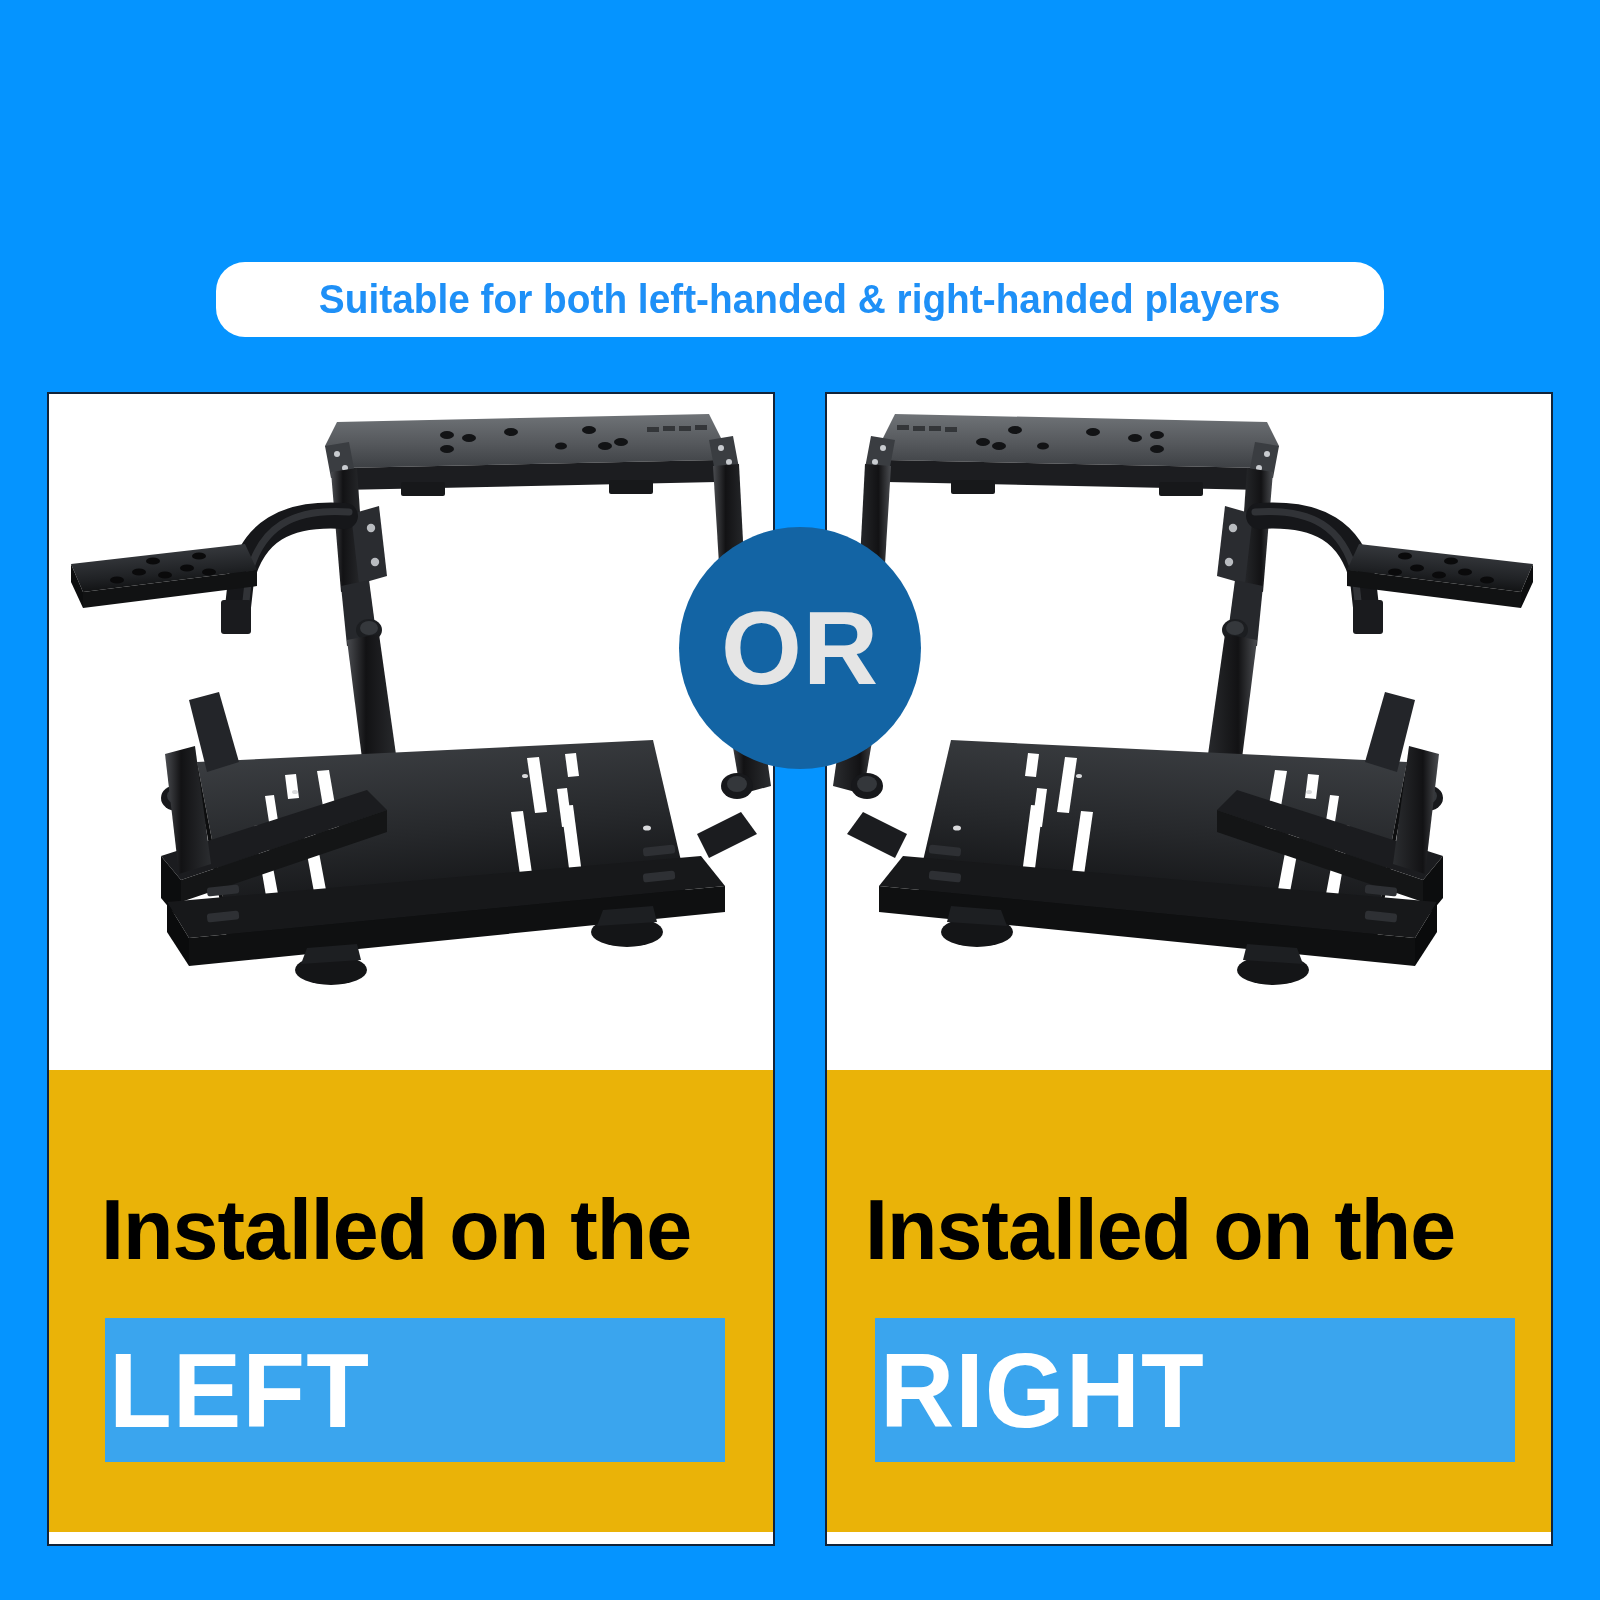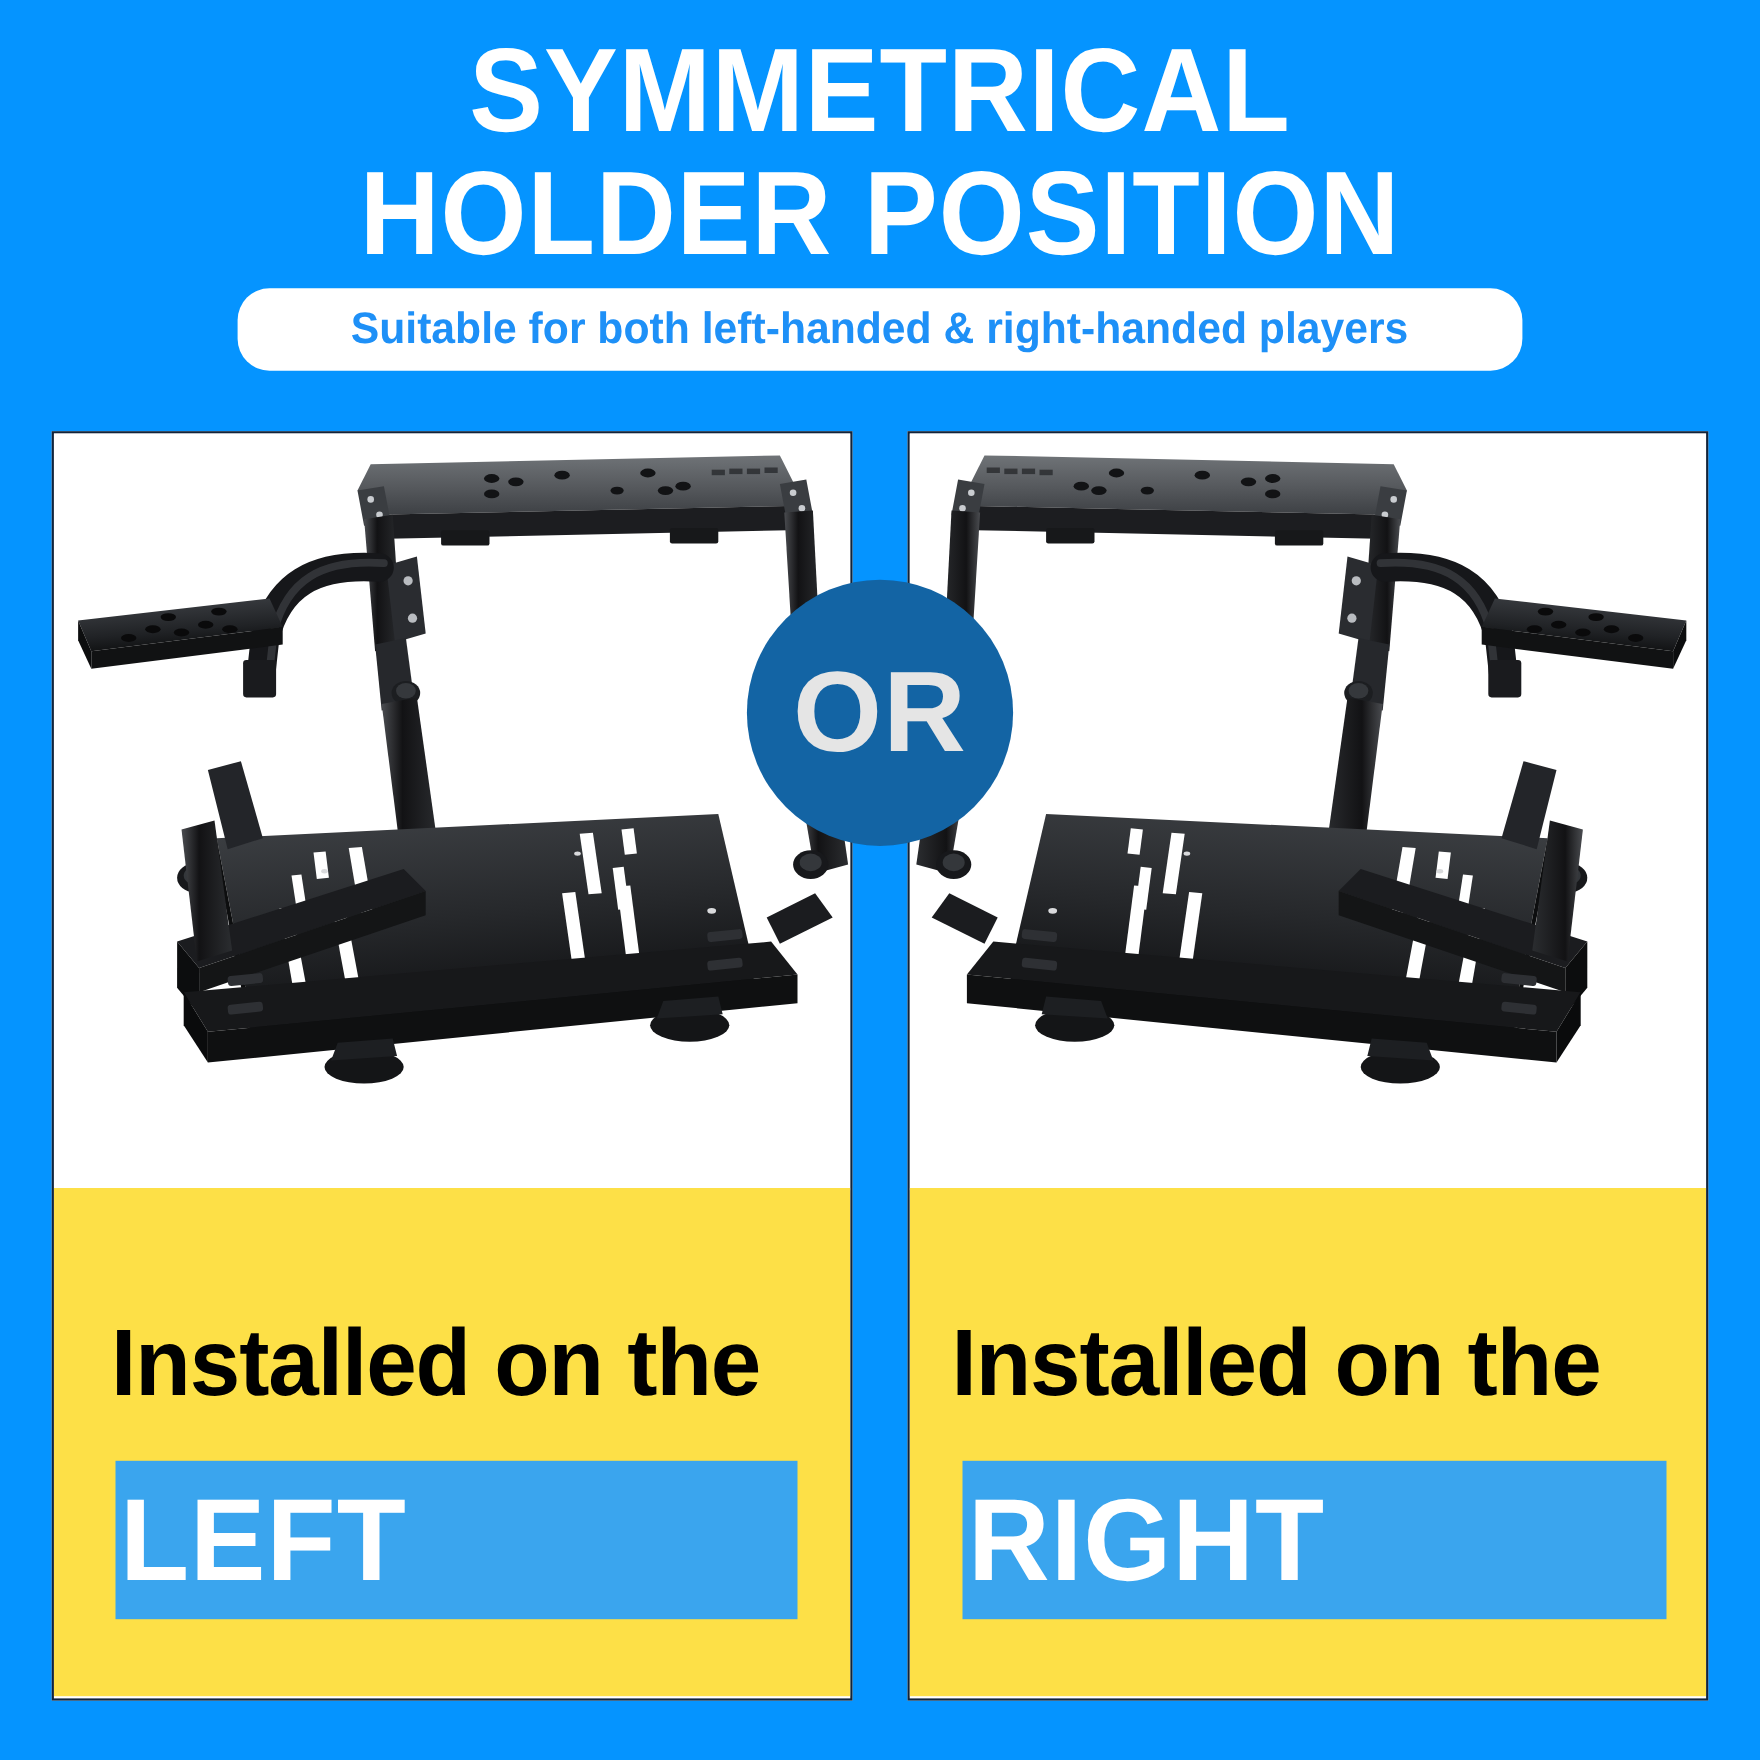--- a/index.html
+++ b/index.html
@@ -58,22 +58,22 @@
     overflow:hidden;
   }
   #panel-left{left:47px;}
   #panel-right{left:825px;}
 
   .photo-area{
     position:absolute;left:0;top:0;width:100%;height:688px;
     background:#ffffff;overflow:hidden;
   }
   .caption-area{
-    position:absolute;left:0;bottom:2px;width:100%;height:462px;
-    background:#fde047;
+    position:absolute;left:0;bottom:12px;width:100%;height:462px;
+    background:#eab308;
   }
   .caption-line{
     position:absolute;left:52px;top:116px;
     color:#000000;
     font-family:"Liberation Sans Narrow","Liberation Sans",sans-serif;
     font-weight:bold;
     font-size:86px;
     line-height:86px;
     letter-spacing:-1px;
     transform:scaleX(0.96);
@@ -121,24 +121,20 @@
 
   
   .rig-wrap{position:absolute;left:0;top:0;width:728px;height:688px;}
   #panel-right .rig-wrap{transform:scaleX(-1);transform-origin:364px 344px;}
 </style>
 </head>
 <body>
 
 <div id="header">
 
-  <div id="title-block">
-    <div class="title-line">SYMMETRICAL</div>
-    <div class="title-line">HOLDER POSITION</div>
-  </div>
 
   <div id="subtitle-pill">
     <span id="subtitle-text">Suitable for both left-handed &amp; right-handed players</span>
   </div>
 
 </div>
 
 <div class="panel" id="panel-left">
 
   <div class="photo-area">

